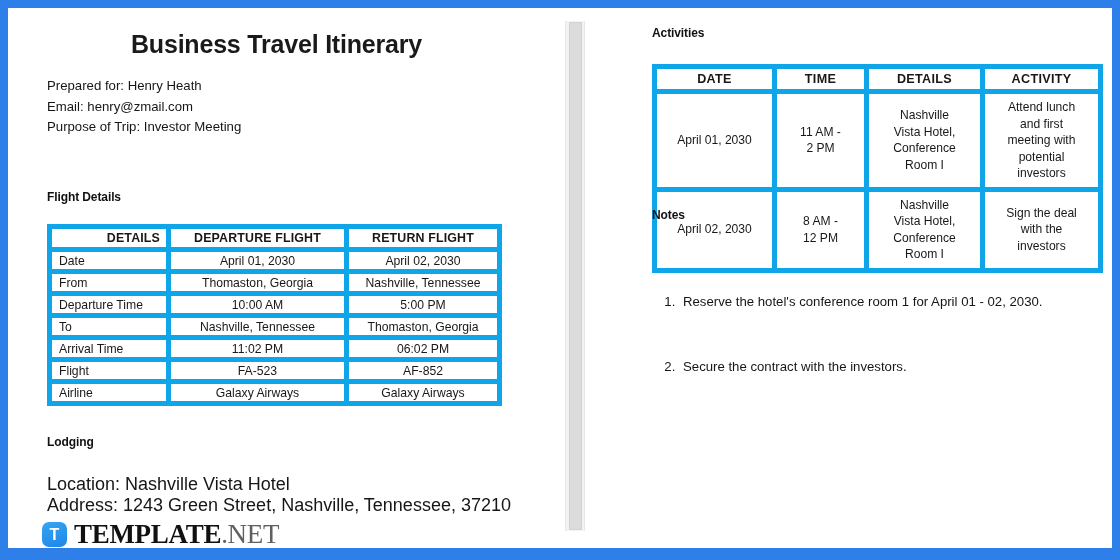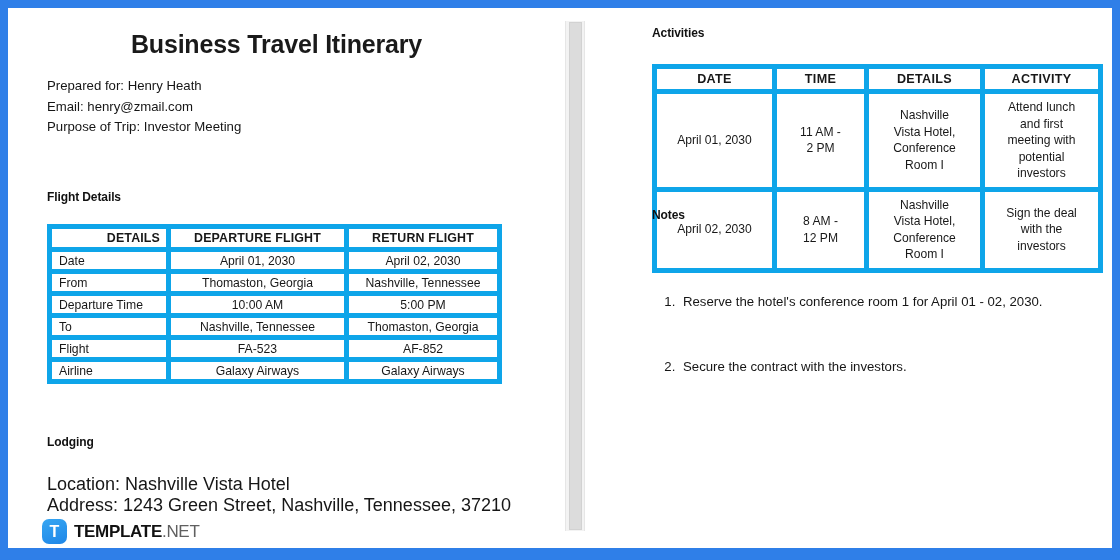--- a/index.html
+++ b/index.html
@@ -167,24 +167,25 @@
     background: linear-gradient(160deg, #36a6f2 0%, #1e86e8 100%);
     color: #ffffff;
     font-size: 16px;
     font-weight: bold;
     display: flex;
     align-items: center;
     justify-content: center;
     line-height: 1;
   }
   #logo-text {
-    font-size: 17px;
+    font-size: 27px;
     font-weight: bold;
     color: #111111;
     letter-spacing: -0.3px;
+    font-family: Liberation Serif, serif;
   }
   #logo-tld {
     font-weight: normal;
     color: #606060;
   }
 
   
   #right-col {
     position: absolute;
     left: 586px;
@@ -291,20 +292,25 @@
           </tr>
           <tr>
             <td class="lbl">Departure Time</td>
             <td>10:00 AM</td>
             <td>5:00 PM</td>
           </tr>
           <tr>
             <td class="lbl">To</td>
             <td>Nashville, Tennessee</td>
             <td>Thomaston, Georgia</td>
+          </tr>
+          <tr>
+            <td class="lbl">Arrival Time</td>
+            <td>11:02 PM</td>
+            <td>06:02 PM</td>
           </tr>
           <tr>
             <td class="lbl">Flight</td>
             <td>FA-523</td>
             <td>AF-852</td>
           </tr>
           <tr>
             <td class="lbl">Airline</td>
             <td>Galaxy Airways</td>
             <td>Galaxy Airways</td>

